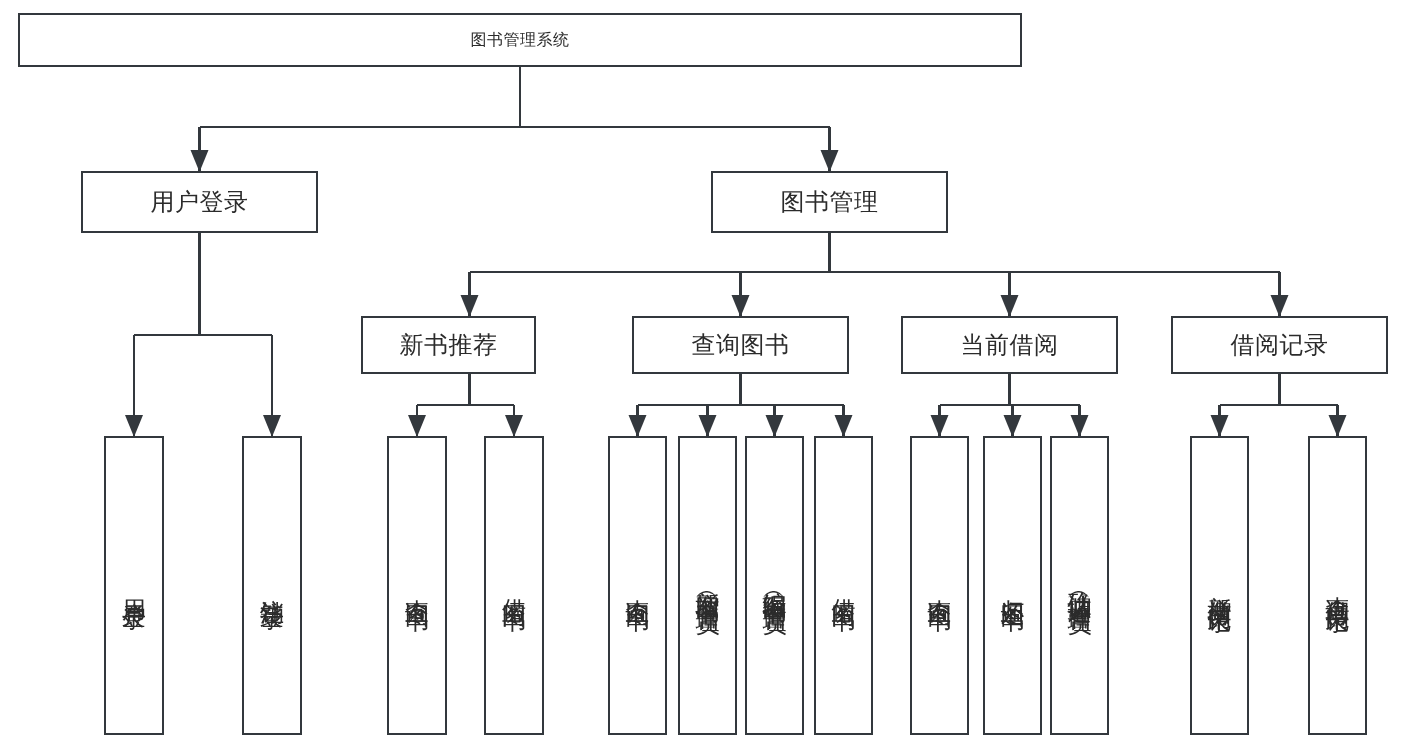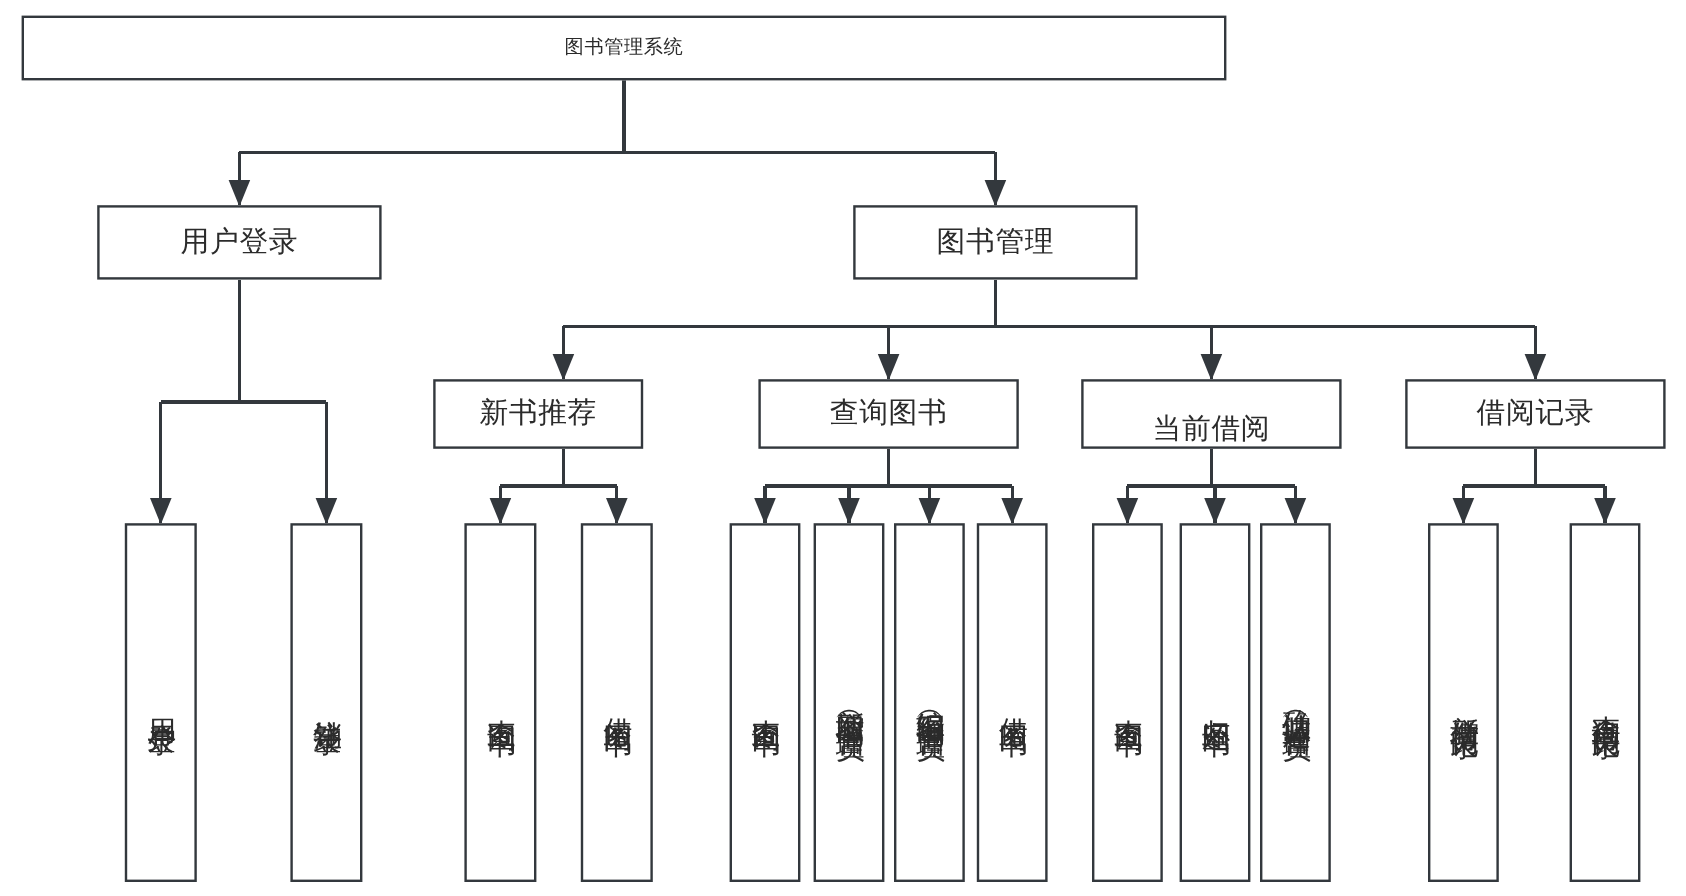--- a/index.html
+++ b/index.html
@@ -131,21 +131,21 @@
       </div>
       <div class="node" style="left: 711px; top: 171px; width: 237px; height: 62px; border-color: rgb(51, 56, 61); background: rgb(255, 255, 255);">
         <div class="node-label" style="color: rgb(43, 43, 43);">图书管理</div>
       </div>
       <div class="node" style="left: 361px; top: 316px; width: 175px; height: 58px; border-color: rgb(51, 56, 61); background: rgb(255, 255, 255);">
         <div class="node-label" style="color: rgb(43, 43, 43);">新书推荐</div>
       </div>
       <div class="node" style="left: 632px; top: 316px; width: 217px; height: 58px; border-color: rgb(51, 56, 61); background: rgb(255, 255, 255);">
         <div class="node-label" style="color: rgb(43, 43, 43);">查询图书</div>
       </div>
-      <div class="node" style="left: 901px; top: 316px; width: 217px; height: 58px; border-color: rgb(51, 56, 61); background: rgb(255, 255, 255); align-items: flex-end;">
+      <div class="node" style="left: 901px; top: 316px; width: 217px; height: 58px; border-color: rgb(51, 56, 61); background: rgb(255, 255, 255);">
         <div class="node-label" style="color: rgb(43, 43, 43);">当前借阅</div>
       </div>
       <div class="node" style="left: 1171px; top: 316px; width: 217px; height: 58px; border-color: rgb(51, 56, 61); background: rgb(255, 255, 255);">
         <div class="node-label" style="color: rgb(43, 43, 43); font-family: Liberation Serif, serif;">借阅记录</div>
       </div>
       <div class="node vertical" style="left: 104px; top: 436px; width: 60px; height: 299px; border-color: rgb(51, 56, 61); background: rgb(255, 255, 255);">
         <div class="node-label" style="color: rgb(43, 43, 43);">用户登录</div>
       </div>
       <div class="node vertical" style="left: 242px; top: 436px; width: 60px; height: 299px; border-color: rgb(51, 56, 61); background: rgb(255, 255, 255);">
         <div class="node-label" style="color: rgb(43, 43, 43);">注销登录</div>

